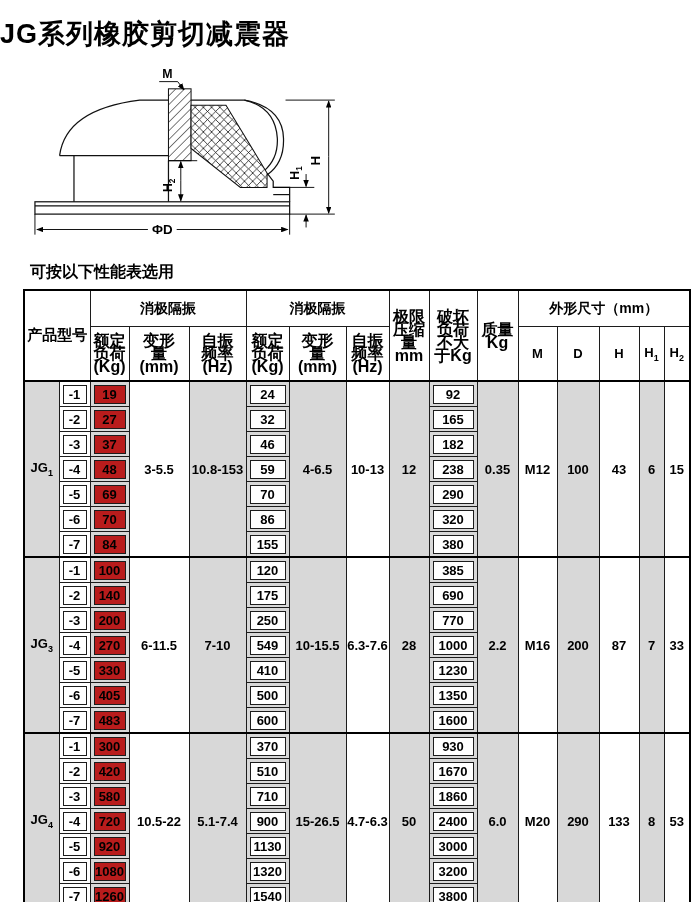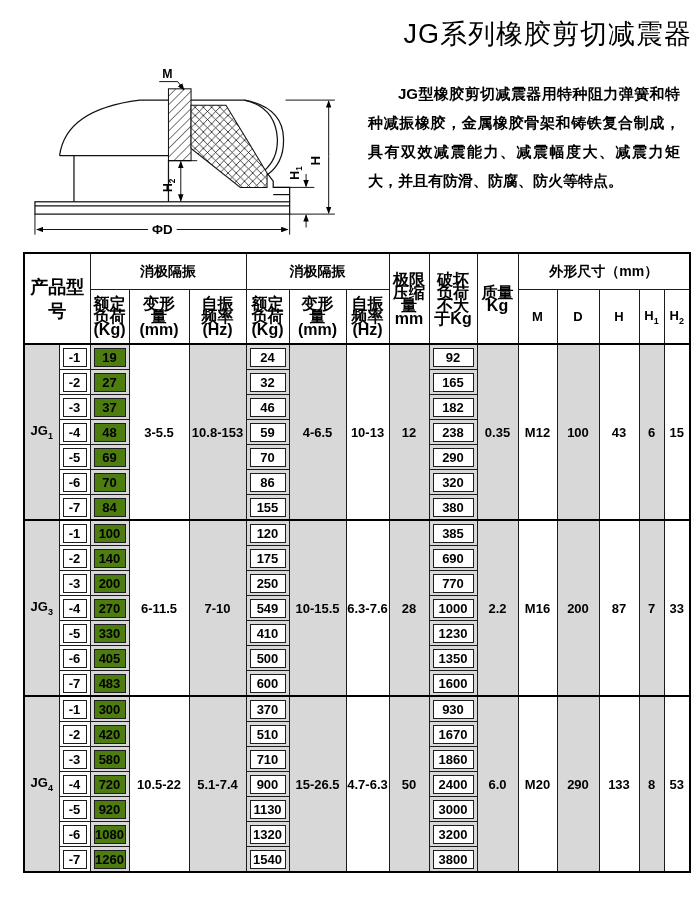--- a/index.html
+++ b/index.html
@@ -1,38 +1,38 @@
 <!DOCTYPE html>
 <html><head>
 <meta charset="utf-8">
 <style>
   html,body{margin:0;padding:0;background:#fff;color:#000;
     font-family:"Liberation Sans","DejaVu Sans",sans-serif;}
   .page{width:700px;height:902px;box-sizing:border-box;padding:6px 0 0 0;overflow:hidden;}
-  .title{text-align:right;font-size:27px;font-weight:normal;margin:10px 8px 6px 0;letter-spacing:1px;}
+  .title{text-align:left;font-size:27px;font-weight:bold;margin:10px 0 6px 0;letter-spacing:1px;}
   .top{display:flex;align-items:flex-start;padding:0 6px 0 14px;}
   .diagram-wrap{width:350px;flex:none;}
   .desc{flex:1;font-size:15px;font-weight:bold;line-height:29px;text-indent:2em;
     text-align:justify;padding:6px 14px 0 4px;}
   .caption{font-size:16px;font-weight:bold;margin:10px 0 6px 30px;}
   table.perf{border-collapse:collapse;table-layout:fixed;width:666px;margin:0 0 0 23px;
     border:2px solid #000;}
   .perf th,.perf td{border:1px solid #1c1c1c;text-align:center;vertical-align:middle;
     padding:0;font-weight:bold;color:#000;overflow:hidden;}
   .perf thead th{background:#fff;}
-  th.h-model{font-size:18px;}
+  th.h-model{font-size:15px;}
   th.h-group{font-size:14px;height:35px;text-align:center;}
   th.h-sub{font-size:16px;line-height:13px;white-space:pre-line;height:53px;}
   th.h-dim{font-size:13px;}
   .perf td{font-size:13px;height:24px;}
   .g{background:#d8d8d8;}
   .w{background:#fff;}
   td.boxcell{padding:0;}
   .box{margin:2px 3px;border:1px solid #1c1c1c;background:#fff;line-height:17px;font-size:13px;}
-  .box.grayb{background:#4d7c0f;}
+  .box.grayb{background:#b91c1c;}
   tr.bs td{border-top:2px solid #000;}
   sub{font-size:9px;}
   svg text{font-weight:bold;fill:#000;font-family:"Liberation Sans","DejaVu Sans",sans-serif;}
 </style>
 </head>
 <body>
 
 <div class="page">
 
   <h1 class="title">JG系列橡胶剪切减震器</h1>
@@ -98,23 +98,23 @@
         </g>
 
         <text x="149" y="19" font-size="12" text-anchor="middle">M</text>
         <text x="298" y="100" font-size="13" text-anchor="middle" transform="rotate(-90 298 100)">H</text>
         <text x="153" y="124" font-size="12" text-anchor="middle" transform="rotate(-90 153 124)"><tspan>H</tspan><tspan dy="3" font-size="8">2</tspan></text>
         <text x="277" y="112" font-size="12" text-anchor="middle" transform="rotate(-90 277 112)"><tspan>H</tspan><tspan dy="3" font-size="8">1</tspan></text>
         <text x="144" y="171" font-size="13" text-anchor="middle">ΦD</text>
       </svg>
     </div>
 
-    <p class="desc">JG型橡胶剪切减震器用特种阻力弹簧和特种减振橡胶，金属橡胶骨架和铸铁复合制成，具有双效减震能力、减震幅度大、减震力矩大，并且有防滑、防腐、防火等特点。</p>
   </div>
 
+  <div class="caption">可按以下性能表选用</div>
 
   <table class="perf">
     <colgroup>
       <col style="width:35px">
         <col style="width:31px">
         <col style="width:39px">
       <col style="width:60px">
         <col style="width:57px">
         <col style="width:43px">
       <col style="width:57px">

